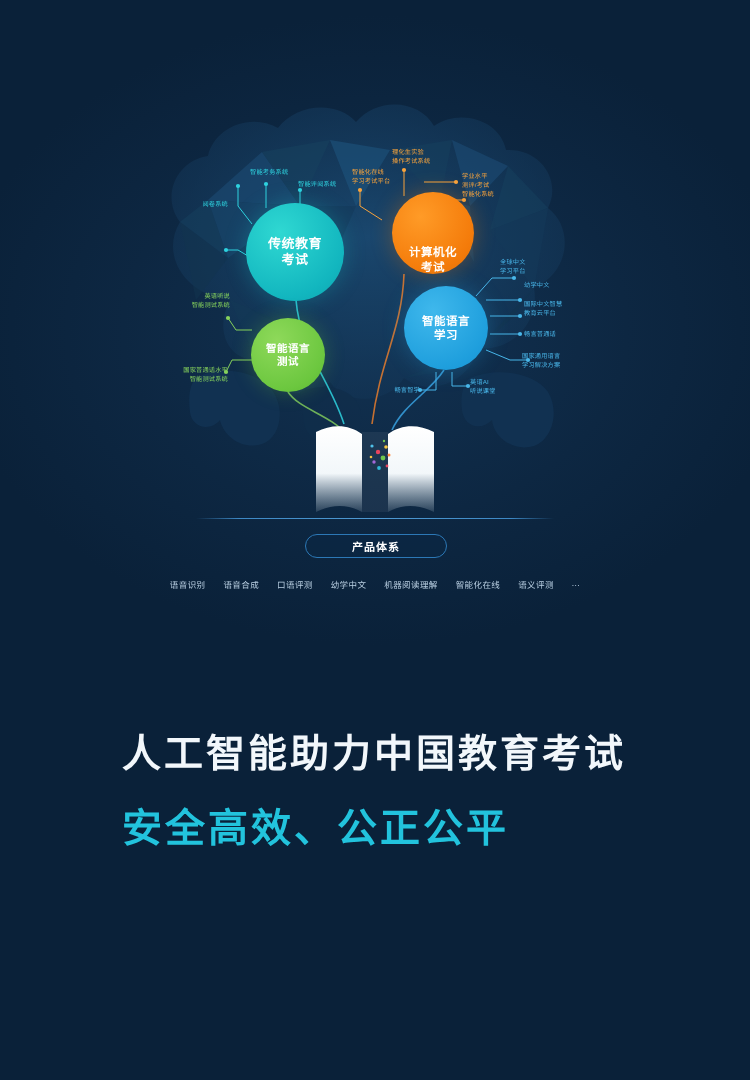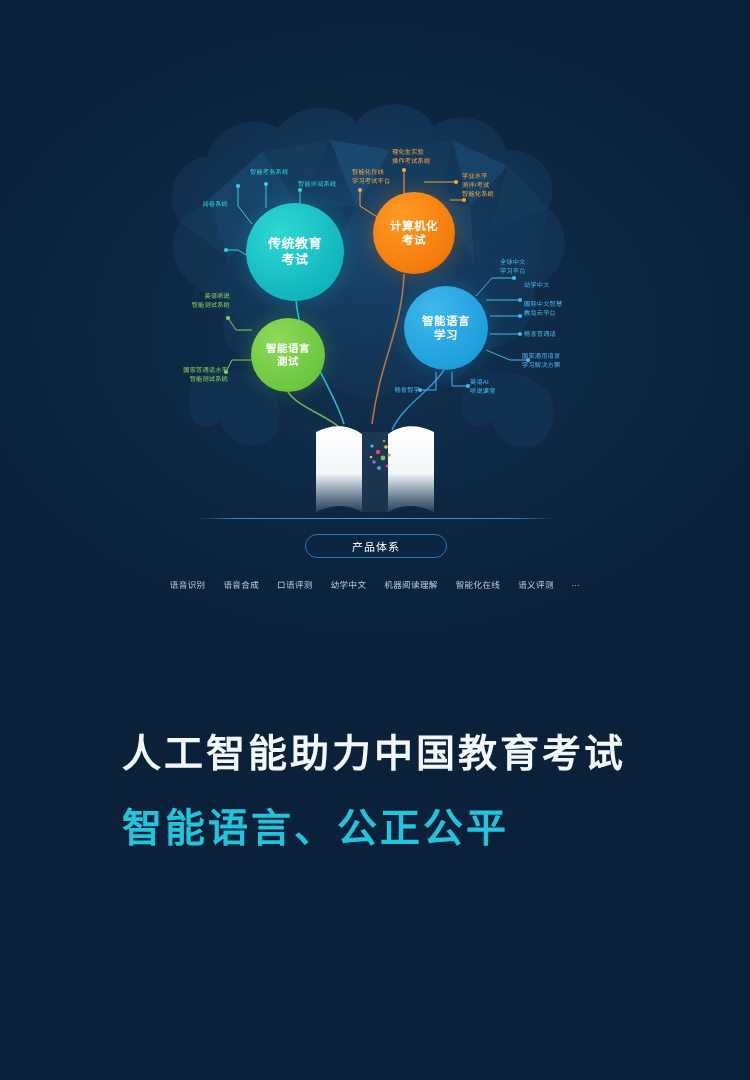--- a/index.html
+++ b/index.html
@@ -21,23 +21,23 @@
   #brain-svg{position:absolute;left:0;top:0;}
 
   
   .bubble{position:absolute;border-radius:50%;display:flex;flex-direction:column;
     align-items:center;justify-content:center;color:#fff;font-weight:bold;
     text-align:center;line-height:1.25;letter-spacing:.5px;}
   .bubble span{display:block;white-space:nowrap;}
   #bub-trad{left:246px;top:203px;width:98px;height:98px;
     background:radial-gradient(circle at 35% 30%,#2fd8d2,#12b6bf 70%,#0ea3ae);
     font-size:13px;box-shadow:0 0 22px rgba(25,200,205,.28);}
-  #bub-comp{left:373px;top:192px;width:82px;height:82px;
+  #bub-comp{left:392px;top:192px;width:82px;height:82px;
     background:radial-gradient(circle at 35% 30%,#ff9b27,#f47b0a 70%,#e36f05);
-    font-size:11.5px;box-shadow:0 0 22px rgba(244,124,10,.32);}
+    font-size:11.5px;box-shadow:0 0 22px rgba(244,124,10,.32);justify-content:flex-end;}
   #bub-lang{left:404px;top:286px;width:84px;height:84px;
     background:radial-gradient(circle at 35% 30%,#3fb8ec,#1f9fdd 70%,#1791d2);
     font-size:11.5px;box-shadow:0 0 22px rgba(40,160,220,.3);}
   #bub-test{left:251px;top:318px;width:74px;height:74px;
     background:radial-gradient(circle at 35% 30%,#8ed95a,#6cc73f 70%,#5bb832);
     font-size:10.5px;box-shadow:0 0 20px rgba(110,200,65,.28);}
 
   
   .leaf{position:absolute;font-size:6.2px;line-height:1.45;white-space:pre;
     letter-spacing:.2px;transform-origin:left top;}
@@ -52,21 +52,21 @@
   #ai-text{position:absolute;left:0;top:34px;width:124px;text-align:center;
     font-family:"Liberation Sans","DejaVu Sans",sans-serif;
     font-weight:bold;font-size:47px;letter-spacing:-1px;color:#eef5f8;
     text-shadow:0 1px 3px rgba(0,0,0,.25);}
 
   
   #divider{position:absolute;left:196px;top:518px;width:358px;height:1px;
     background:linear-gradient(90deg,rgba(53,140,200,0) 0%,#3d88c4 12%,#4f9ad3 50%,#3d88c4 88%,rgba(53,140,200,0) 100%);}
   #badge{position:absolute;left:305px;top:534px;width:140px;height:22px;
     border:1px solid #2c78b6;border-radius:12px;display:flex;align-items:center;
-    justify-content:center;color:#fff;font-size:11px;font-weight:normal;letter-spacing:1px;
+    justify-content:center;color:#fff;font-size:11px;font-weight:bold;letter-spacing:1px;
     background:rgba(10,40,70,.4);}
 
   
   #tags{position:absolute;left:0;top:578px;width:750px;display:flex;
     justify-content:center;gap:18px;}
   #tags .tag{color:#b9cfe2;font-size:8.5px;letter-spacing:.4px;white-space:nowrap;}
 
   
   #copy{position:absolute;left:0;top:660px;width:750px;}
   #headline{margin-left:122px;color:#fff;font-weight:bold;font-size:49px;
@@ -294,16 +294,16 @@
       <span class="tag">幼学中文</span>
       <span class="tag">机器阅读理解</span>
       <span class="tag">智能化在线</span>
       <span class="tag">语义评测</span>
       <span class="tag">...</span>
     </div>
   </div>
 
   <div id="copy">
     <div id="sub1">人工智能助力中国教育考试</div>
-    <div id="sub2">智能语言、公正公平</div>
+    <div id="sub2">安全高效、公正公平</div>
   </div>
 
 </div>
 
 </body></html>

